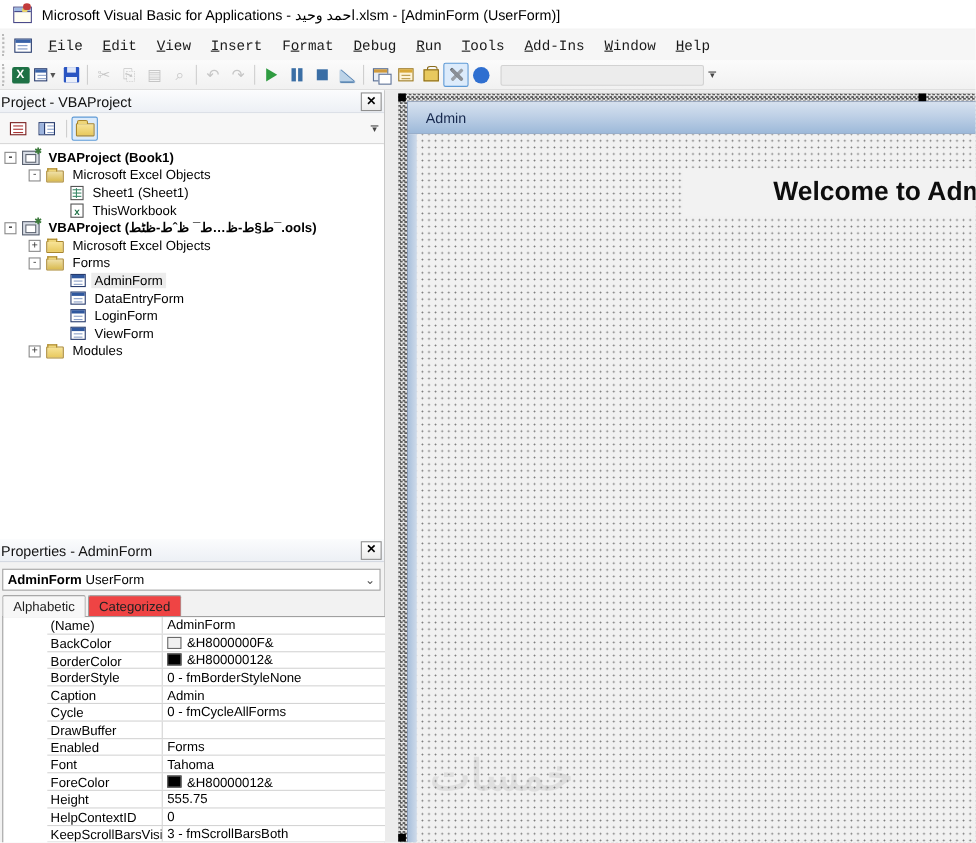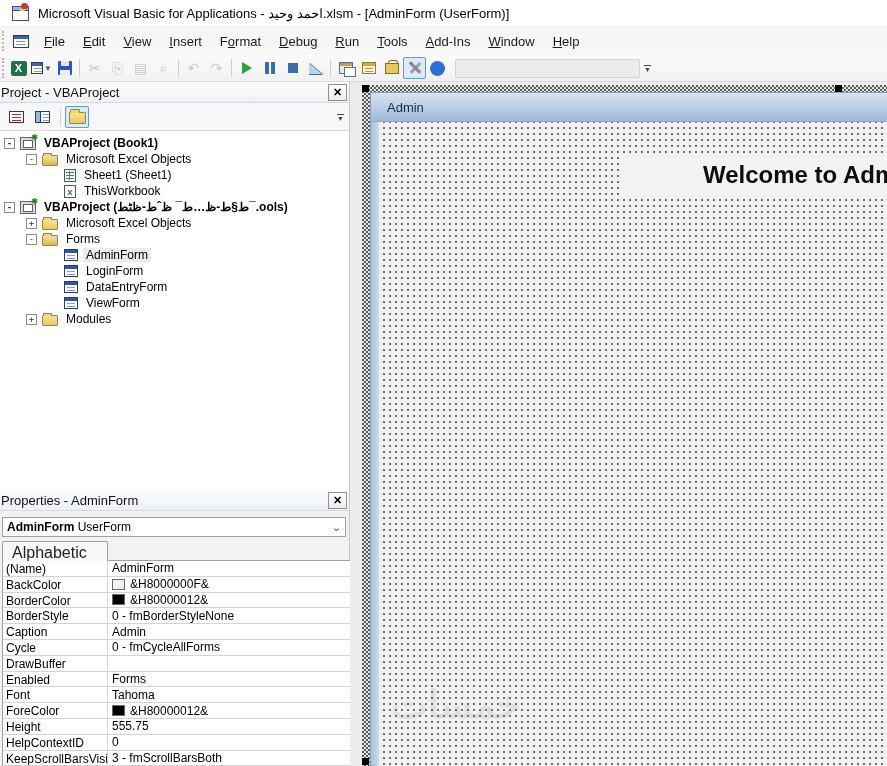--- a/index.html
+++ b/index.html
@@ -7,21 +7,21 @@
   body { font-family:"Liberation Sans", sans-serif; background:#fff; position:relative; }
   .abs { position:absolute; }
 
   
   #titlebar { left:0; top:0; width:887px; height:27px; background:#ffffff; display:flex; align-items:center; border-bottom:1px solid #f0f0f0; }
   #titlebar .app-icon { width:17px; height:15px; margin:0 9px 0 12px; position:relative; background:#fffef2; border:1px solid #4a4a8a; }
   #titlebar .app-icon:before { content:""; position:absolute; left:0; top:0; right:0; height:3px; background:#9db8e2; border-bottom:1px solid #4a4a8a; }
   #titlebar .app-icon:after { content:""; position:absolute; left:8px; top:-4px; width:7px; height:6px; background:#c23b3b; border-radius:50% 50% 2px 2px; box-shadow:-2px 3px 0 -1px #e8d36a; }
   #titlebar .title-text { font-size:13px; color:#000; white-space:nowrap; }
 
-  #menubar { left:0; top:27px; width:887px; height:28px; background:#f6f6f6; display:flex; align-items:center; }
+  #menubar { left:0; top:27px; width:887px; height:28px; background:#f6f6f6; display:flex; align-items:center;font-family:Liberation Mono, monospace; }
   #menubar .grip { width:5px; height:20px; margin-left:2px; border-left:2px dotted #b9b9b9; }
   .child-icon { width:16px; height:13px; margin:0 6px 0 6px; position:relative; background:#fff; border:1px solid #283c6e; }
   .child-icon:before { content:""; position:absolute; left:0; top:0; right:0; height:3px; background:#3a63a8; }
   .child-icon:after { content:""; position:absolute; left:2px; top:5px; width:9px; height:1px; background:#7d96c4; box-shadow:0 3px 0 #7d96c4; }
   .menu-item { font-size:13px; color:#1a1a1a; padding:4px 9px; white-space:nowrap; }
   .menu-item u { text-decoration:underline; }
 
   #toolbar { left:0; top:55px; width:887px; height:27px; background:linear-gradient(#fbfbfb,#f1f1f1); border-bottom:1px solid #dcdcdc; display:flex; align-items:center; }
   #toolbar .grip { width:5px; height:20px; margin-left:2px; border-left:2px dotted #b9b9b9; }
   .tb-sep { width:1px; height:18px; background:#cfcfcf; margin:0 3px; }
@@ -99,24 +99,24 @@
   .ti-workbook { width:12px; height:13px; background:#fff; border:1px solid #555; color:#1e7145; font-weight:bold; font-size:9px; line-height:12px; text-align:center; }
   .ti-form { width:14px; height:12px; background:#fff; border:1px solid #283c6e; }
   .ti-form:before { content:""; position:absolute; left:0; top:0; right:0; height:3px; background:#30589e; }
   .ti-form:after { content:""; position:absolute; left:2px; top:5px; width:8px; height:1px; background:#8ba0c8; box-shadow:0 3px 0 #8ba0c8; }
 
   
   #props-panel { position:absolute; left:0; top:408px; right:0; bottom:0; background:#f2f2f2; }
   #obj-combo { position:absolute; left:2px; top:27px; width:344px; height:20px; background:#fff; border:1px solid #a0a0a0; display:flex; align-items:center; padding:0 4px; font-size:12px; }
   #obj-combo b { font-weight:bold; }
   #obj-combo .chev { margin-left:auto; color:#555; font-size:11px; }
-  #prop-tabs { position:absolute; left:2px; top:51px; height:19px; display:flex; font-size:16px;flex-direction:column; }
+  #prop-tabs { position:absolute; left:2px; top:51px; height:19px; display:flex; font-size:12px; }
   .ptab { padding:2px 9px 2px 9px; border:1px solid #a0a0a0; border-bottom:none; background:#ef4444; color:#222; margin-right:2px; border-radius:2px 2px 0 0; }
   .ptab.active { background:#f7f7f7; height:20px; position:relative; z-index:2; }
-  #prop-grid { position:absolute; left:2px; top:70px; width:412px; bottom:0; border:1px solid #a0a0a0; border-bottom:none; background:#fff; overflow:hidden; }
+  #prop-grid { position:absolute; left:2px; top:70px; width:412px; bottom:0; border:1px solid #a0a0a0; border-bottom:none; background:#fff; overflow:hidden;padding-left:40px; }
   .prow { height:15.8px; display:flex; border-bottom:1px solid #d4d4d4; font-size:12px; }
   .pname { width:105px; flex:none; border-right:1px solid #d4d4d4; padding:1px 3px; white-space:nowrap; overflow:hidden; }
   .pval { flex:1; padding:1px 4px; display:flex; align-items:center; white-space:nowrap; overflow:hidden; }
   .swatch { width:13px; height:11px; border:1px solid #6a6a6a; margin-right:5px; flex:none; }
 
   
   #designer { left:350px; top:82px; width:537px; height:684px; background:#ececec; overflow:hidden; }
   #hatch { position:absolute; left:12px; top:3px; right:0; bottom:0;
            background:repeating-conic-gradient(#5a5a5a 0% 25%, #e6e6e6 0% 50%); background-size:4px 4px; }
   .handle { position:absolute; width:7px; height:7px; background:#000; z-index:5; }
@@ -295,27 +295,27 @@
         <div class="tree-row">
           <span style="width: 48px; flex: 0 0 auto;"></span>
           <span class="exp-spacer"></span>
           <span class="ticon ti-form"></span>
           <span class="tree-label selected">AdminForm</span>
         </div>
         <div class="tree-row">
           <span style="width: 48px; flex: 0 0 auto;"></span>
           <span class="exp-spacer"></span>
           <span class="ticon ti-form"></span>
+          <span class="tree-label">DataEntryForm</span>
+        </div>
+        <div class="tree-row">
+          <span style="width: 48px; flex: 0 0 auto;"></span>
+          <span class="exp-spacer"></span>
+          <span class="ticon ti-form"></span>
           <span class="tree-label">LoginForm</span>
-        </div>
-        <div class="tree-row">
-          <span style="width: 48px; flex: 0 0 auto;"></span>
-          <span class="exp-spacer"></span>
-          <span class="ticon ti-form"></span>
-          <span class="tree-label">DataEntryForm</span>
         </div>
         <div class="tree-row">
           <span style="width: 48px; flex: 0 0 auto;"></span>
           <span class="exp-spacer"></span>
           <span class="ticon ti-form"></span>
           <span class="tree-label">ViewForm</span>
         </div>
         <div class="tree-row">
           <span style="width: 26px; flex: 0 0 auto;"></span>
           <span class="expander">+</span>

